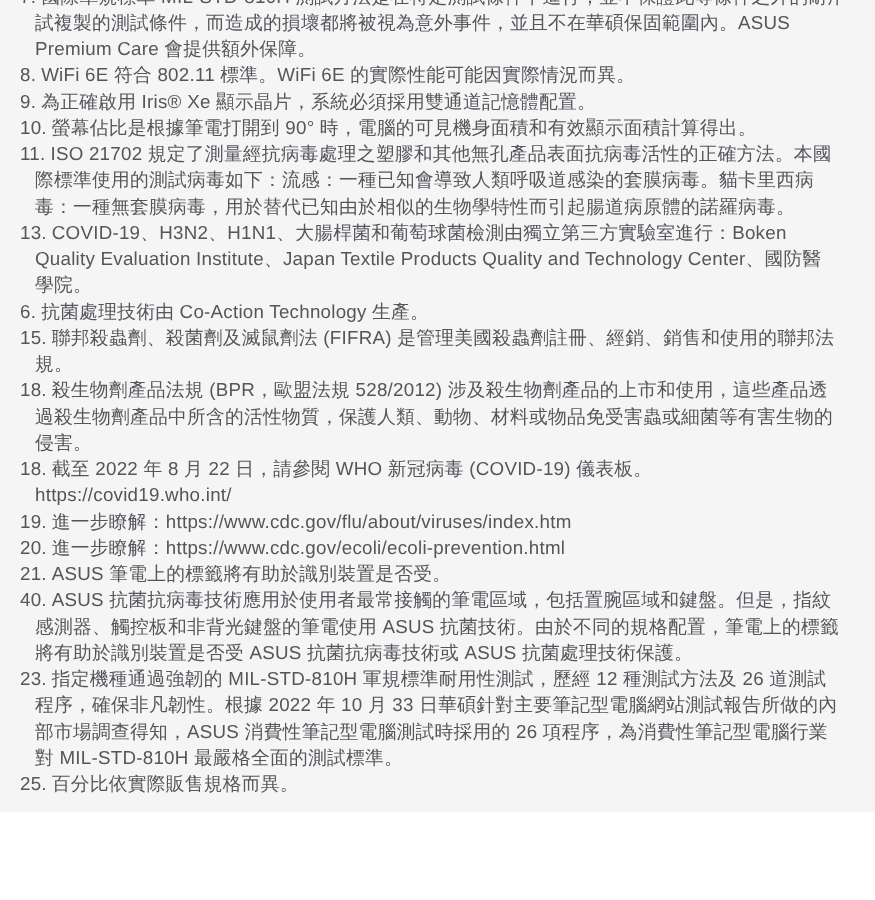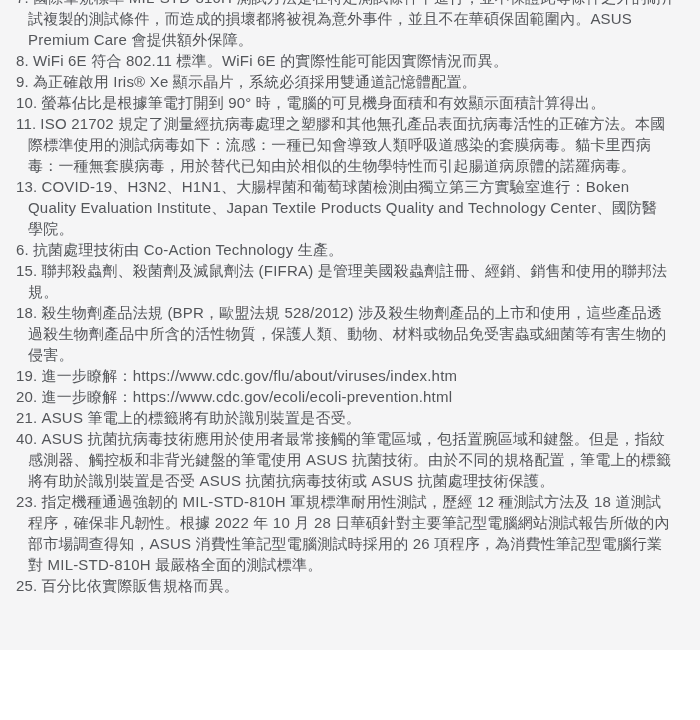--- a/index.html
+++ b/index.html
@@ -77,30 +77,31 @@
 
   <p class="note-item"><span class="note-num">13.</span><span class="note-text">COVID-19、H3N2、H1N1、大腸桿菌和葡萄球菌檢測由獨立第三方實驗室進行：Boken Quality Evaluation Institute、Japan Textile Products Quality and Technology Center、國防醫學院。</span></p>
 
   <p class="note-item"><span class="note-num">6.</span><span class="note-text">抗菌處理技術由 Co-Action Technology 生產。</span></p>
 
   <p class="note-item"><span class="note-num">15.</span><span class="note-text">聯邦殺蟲劑、殺菌劑及滅鼠劑法 (FIFRA) 是管理美國殺蟲劑註冊、經銷、銷售和使用的聯邦法規。</span></p>
 
   <p class="note-item"><span class="note-num">18.</span><span class="note-text">殺生物劑產品法規 (BPR，歐盟法規 528/2012) 涉及殺生物劑產品的上市和使用，這些產品透過殺生物劑產品中所含的活性物質，保護人類、動物、材料或物品免受害蟲或細菌等有害生物的侵害。</span></p>
 
 
+  <p class="note-item"><span class="note-num">18.</span><span class="note-text">截至 2022 年 8 月 22 日，請參閱 WHO 新冠病毒 (COVID-19) 儀表板。https://covid19.who.int/</span></p>
 
   <p class="note-item"><span class="note-num">19.</span><span class="note-text">進一步瞭解：https://www.cdc.gov/flu/about/viruses/index.htm</span></p>
 
   <p class="note-item"><span class="note-num">20.</span><span class="note-text">進一步瞭解：https://www.cdc.gov/ecoli/ecoli-prevention.html</span></p>
 
   <p class="note-item"><span class="note-num">21.</span><span class="note-text">ASUS 筆電上的標籤將有助於識別裝置是否受。</span></p>
 
   <p class="note-item"><span class="note-num">40.</span><span class="note-text">ASUS 抗菌抗病毒技術應用於使用者最常接觸的筆電區域，包括置腕區域和鍵盤。但是，指紋感測器、觸控板和非背光鍵盤的筆電使用 ASUS 抗菌技術。由於不同的規格配置，筆電上的標籤將有助於識別裝置是否受 ASUS 抗菌抗病毒技術或 ASUS 抗菌處理技術保護。</span></p>
 
-  <p class="note-item"><span class="note-num">23.</span><span class="note-text">指定機種通過強韌的 MIL-STD-810H 軍規標準耐用性測試，歷經 12 種測試方法及 18 道測試程序，確保非凡韌性。根據 2022 年 10 月 28 日華碩針對主要筆記型電腦網站測試報告所做的內部市場調查得知，ASUS 消費性筆記型電腦測試時採用的 26 項程序，為消費性筆記型電腦行業對 MIL-STD-810H 最嚴格全面的測試標準。</span></p>
+  <p class="note-item"><span class="note-num">23.</span><span class="note-text">指定機種通過強韌的 MIL-STD-810H 軍規標準耐用性測試，歷經 12 種測試方法及 26 道測試程序，確保非凡韌性。根據 2022 年 10 月 33 日華碩針對主要筆記型電腦網站測試報告所做的內部市場調查得知，ASUS 消費性筆記型電腦測試時採用的 26 項程序，為消費性筆記型電腦行業對 MIL-STD-810H 最嚴格全面的測試標準。</span></p>
 
 
   <p class="note-item"><span class="note-num">25.</span><span class="note-text">百分比依實際販售規格而異。</span></p>
 </div>
     </div>
   </div>
   <div class="bottom-whitespace"></div>
 </div>
 
 </body></html>

